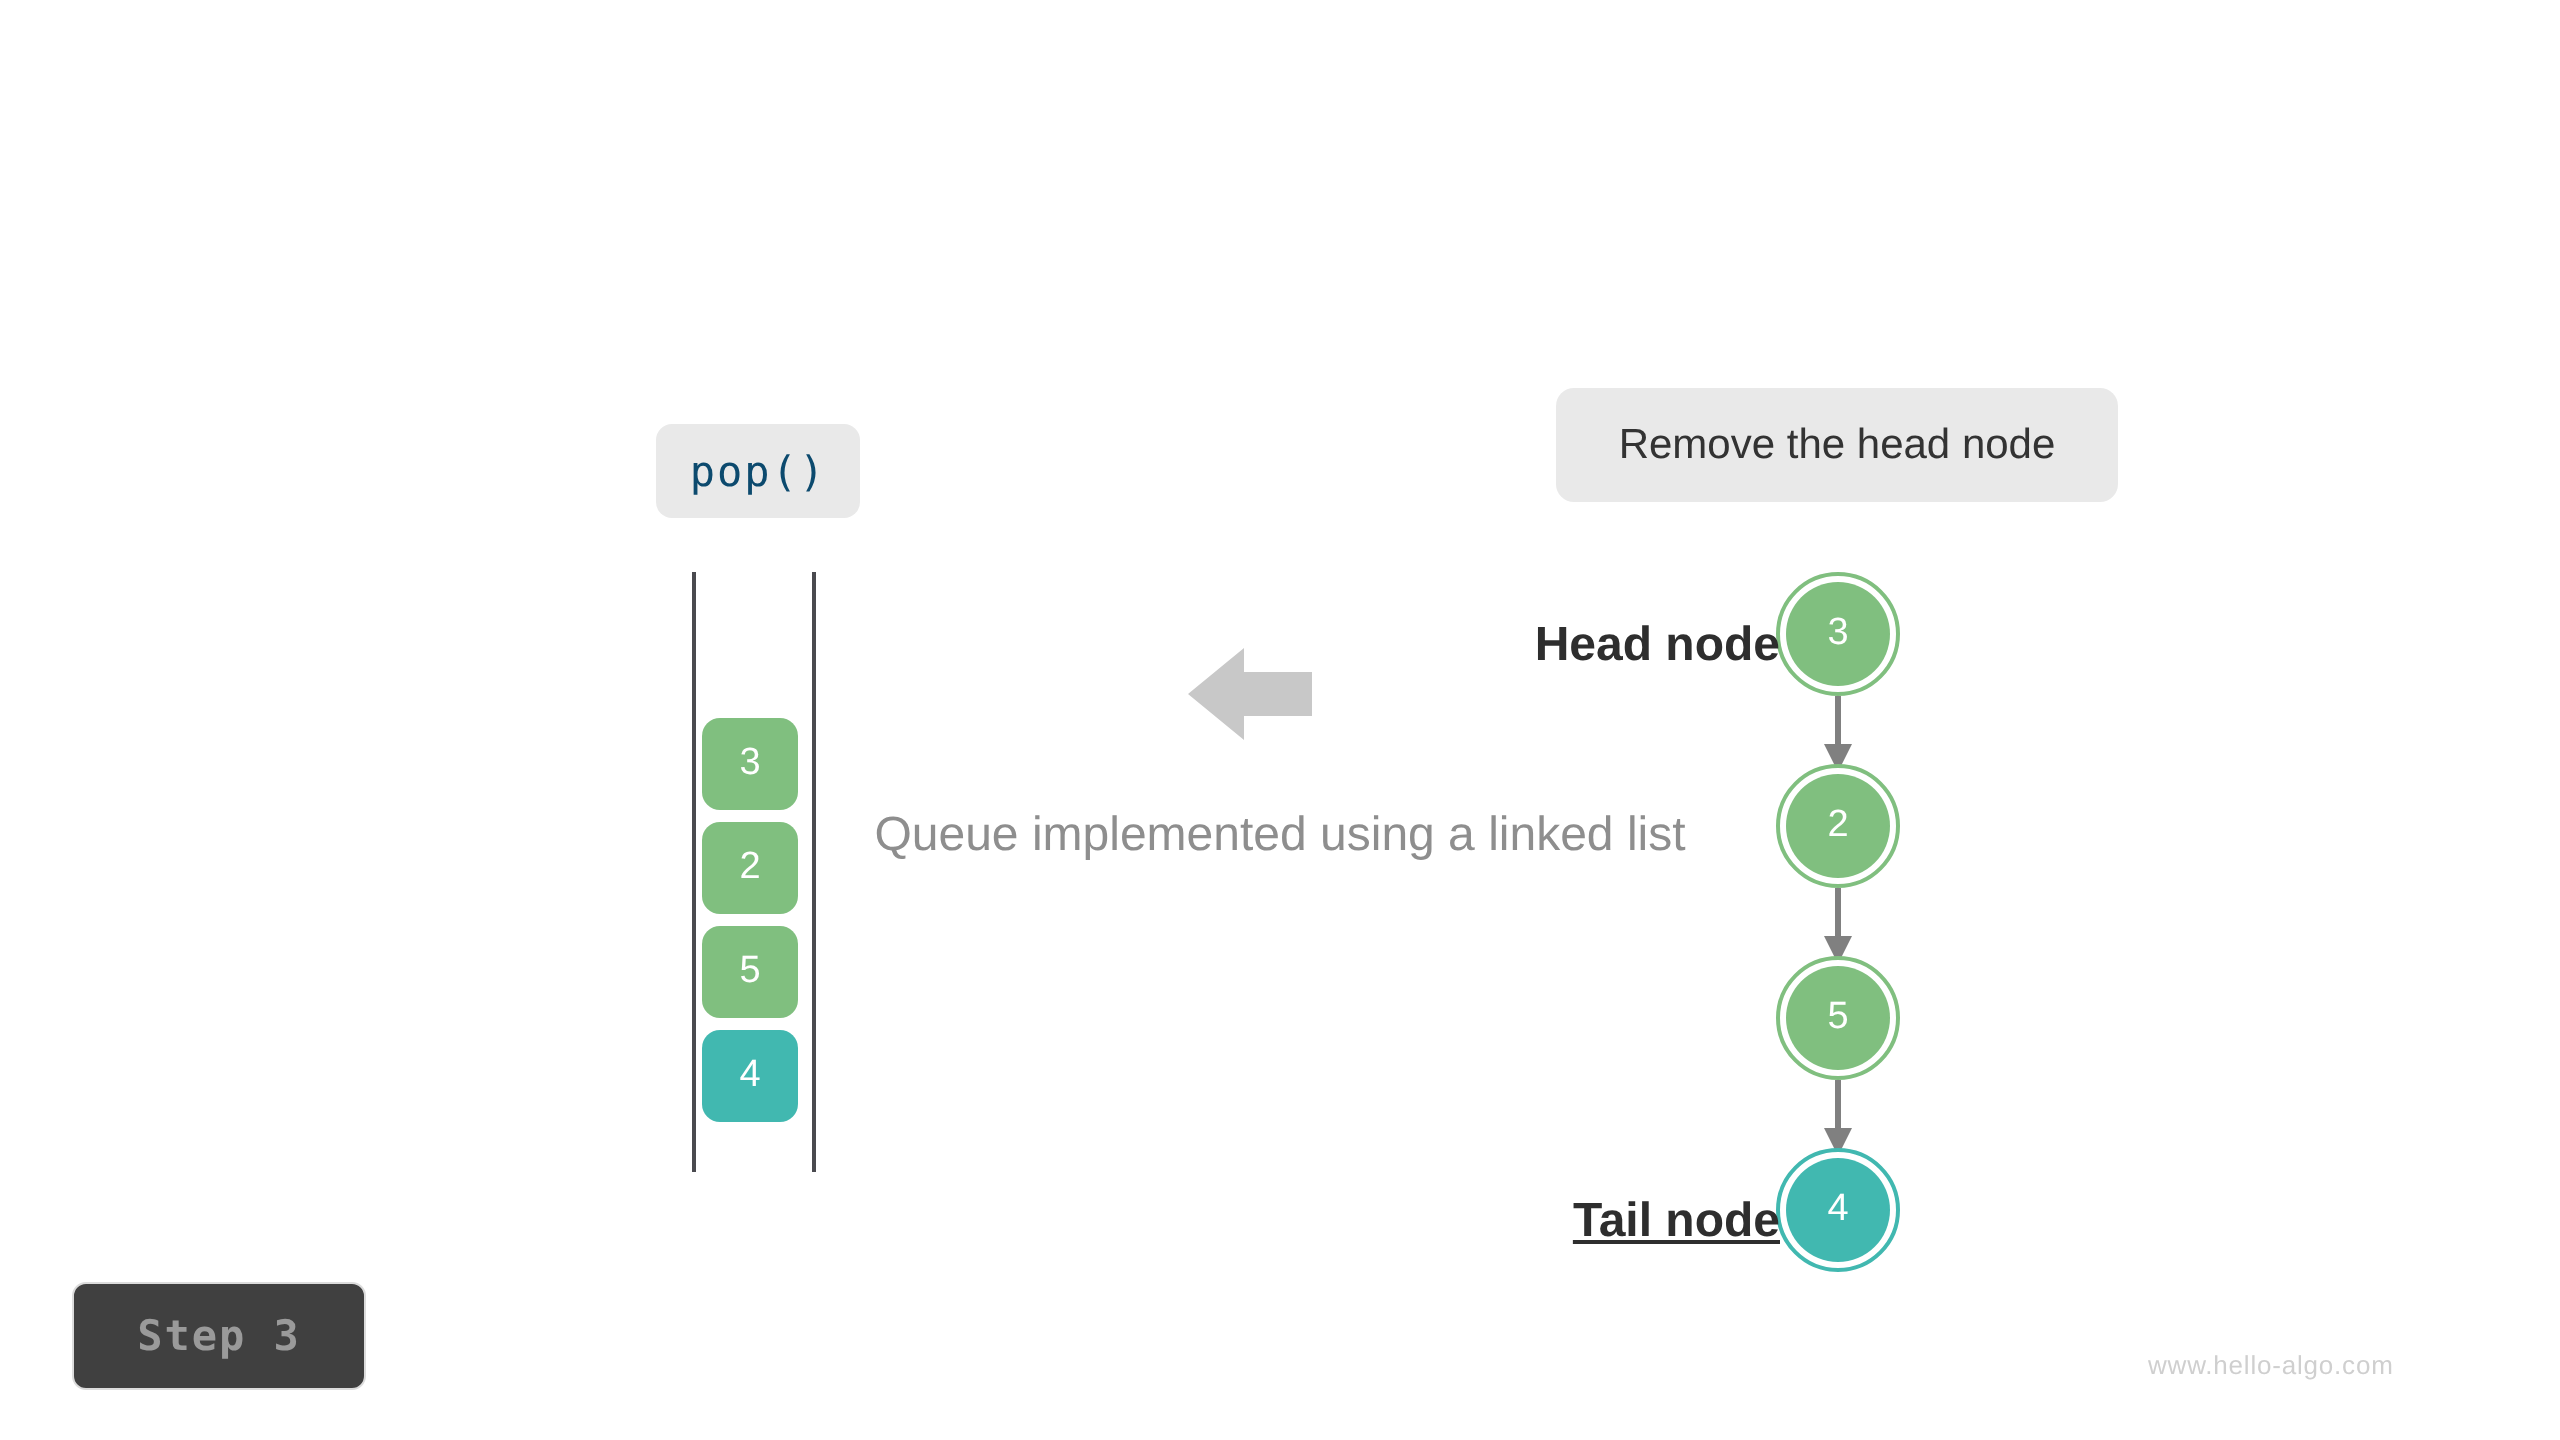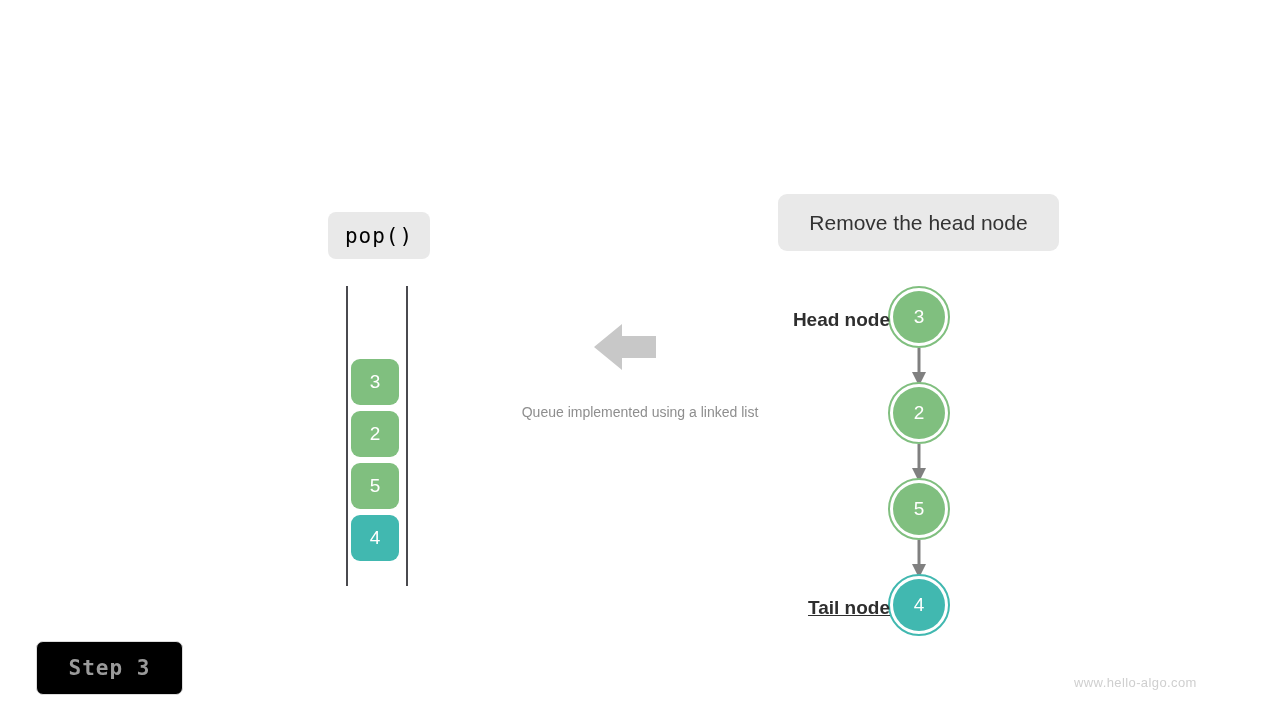--- a/index.html
+++ b/index.html
@@ -37,42 +37,42 @@
     letter-spacing: 1px;
   }
 
   
   #op-badge {
     left: 328px;
     top: 212px;
     width: 102px;
     height: 47px;
     font-size: 21px;
-    color: #000000;
+    color: #0c4a6e;
   }
 
   
   #action-caption {
     left: 778px;
     top: 194px;
     width: 281px;
     height: 57px;
     font-size: 21px;
     color: #333333;
     border-radius: 9px;
     text-align: center;
   }
 
   
   #step-badge {
     left: 36px;
     top: 641px;
     width: 145px;
     height: 52px;
-    background: #000000;
+    background: #404040;
     border: 1px solid #dcdcdc;
     border-radius: 7px;
     font-size: 21px;
     font-weight: bold;
     color: #9a9a9a;
   }
 
   
   #watermark {
     position: absolute;
@@ -124,21 +124,21 @@
   .cell-green { background: #80bf7f; }
   .cell-teal  { background: #41b8b0; }
 
   
   #center-label {
     position: absolute;
     left: 437px;
     top: 404px;
     width: 406px;
     text-align: center;
-    font-size: 14px;
+    font-size: 24px;
     color: #8e8e8e;
     white-space: nowrap;
   }
   #transform-arrow {
     position: absolute;
     left: 594px;
     top: 322px;
     width: 62px;
     height: 50px;
   }
@@ -180,21 +180,21 @@
   .ll-link {
     position: absolute;
     left: 44px;
     width: 30px;
     height: 40px;
   }
 
   
   .ll-side-label {
     position: absolute;
-    font-size: 19px;
+    font-size: 24px;
     font-weight: bold;
     color: #2e2e2e;
     white-space: nowrap;
     text-align: right;
   }
 </style>
 </head>
 <body>
 
 <div class="stage">

